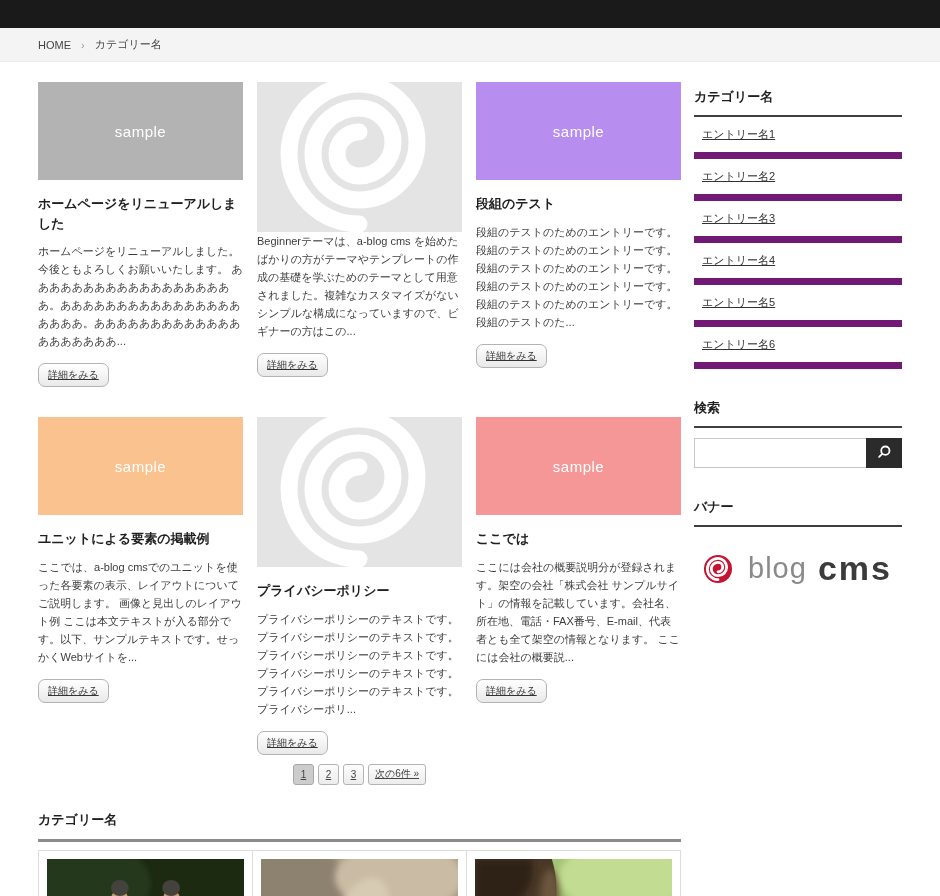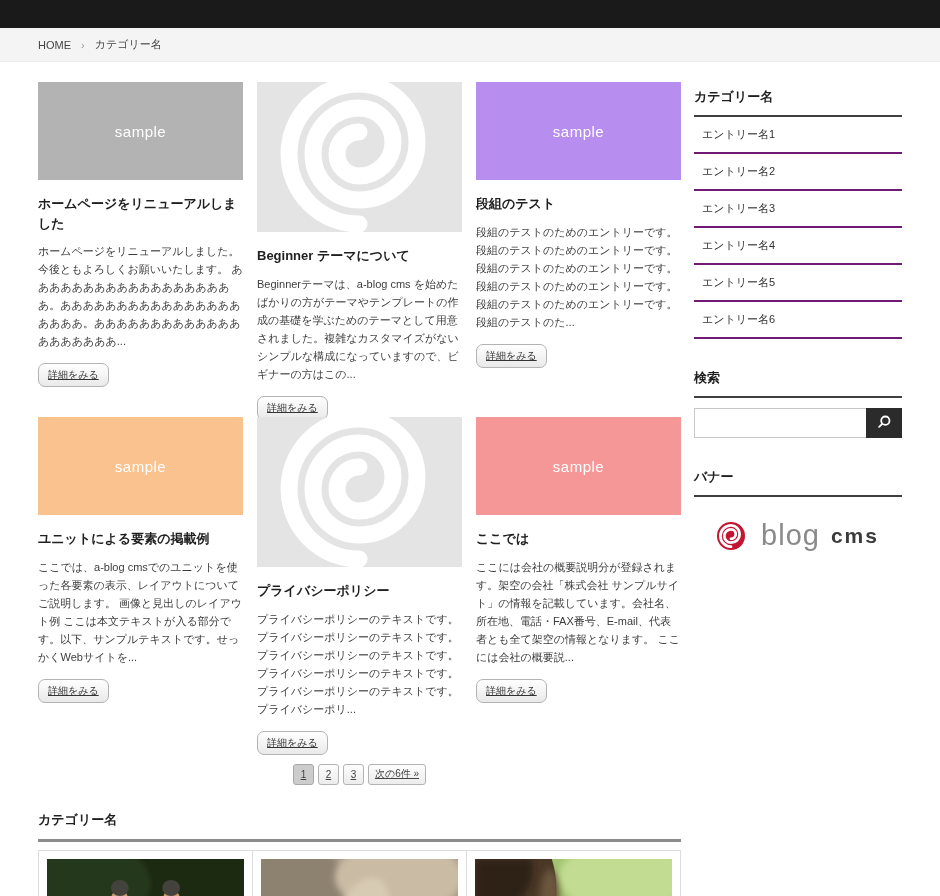--- a/index.html
+++ b/index.html
@@ -51,42 +51,42 @@
   .photo-cell { flex:1; padding:8px; }
   .photo-cell + .photo-cell { border-left:1px solid #ddd; }
   .photo-cell svg { width:100%; height:112px; display:block; }
   
   .sidebar { width:208px; margin-left:13px; padding-top:26px; }
   .side-heading {
     font-size:13px; font-weight:bold; color:#1f1f1f;
     padding-bottom:9px; border-bottom:2px solid #3f3f3f;
   }
   .side-list { list-style:none; }
-  .side-list li { border-bottom:2px solid #701a75; }
+  .side-list li { border-bottom:7px solid #701a75;text-decoration:underline; }
   .side-list a {
     display:block; padding:10px 8px; font-size:11px; color:#333; text-decoration:none;
   }
   .side-block { margin-bottom:30px; }
   .search-form { margin-top:10px; display:flex; }
   .search-input {
     flex:1; height:30px; border:1px solid #c7c7c7; border-right:none;
     padding:0 8px; font-size:12px; outline:none;
   }
   .search-btn {
     width:45px; height:30px; background:#2b2b2b; border:none; cursor:pointer;
     display:flex; align-items:center; justify-content:center;
   }
   .banner-logo { margin-top:22px; display:flex; align-items:center; justify-content:center;gap:11px; }
   .logo-mark {
     width:28px; height:28px; border-radius:50%; flex:0 0 auto;
     display:flex; align-items:center; justify-content:center;
   }
   .logo-mark svg { width:28px; height:28px; display:block; }
   .logo-blog { font-size:29px; font-weight:300; color:#8a8a8a; letter-spacing:1px; margin-left:5px; }
-  .logo-cms { font-size:21px; font-weight:bold; color:#3b3b3b; letter-spacing:2px; }
+  .logo-cms { font-size:34px; font-weight:bold; color:#3b3b3b; letter-spacing:2px; }
 </style>
 </head>
 <body>
 
 <header class="topbar"></header>
 
 <nav class="breadcrumb-bar">
   <a href="#">HOME</a>
   <span class="crumb-sep">›</span>
   <span>カテゴリー名</span>
@@ -104,21 +104,20 @@
         <p class="entry-excerpt">ホームページをリニューアルしました。 今後ともよろしくお願いいたします。 あああああああああああああああああああ。ああああああああああああああああああああ。ああああああああああああああああああああ...</p>
         <a href="#" class="detail-btn">詳細をみる</a>
       </article>
 
       <article class="entry-card">
         <div class="thumb logo" style="background: rgb(228, 228, 228);">
           <svg viewBox="0 0 205 150" preserveAspectRatio="none" aria-hidden="true">
             <path d="M102 142 A70 70 0 0 1 102 2 A58 58 0 0 1 102 118 A46 46 0 0 1 102 26 A34 34 0 0 1 102 94 A22 22 0 0 1 102 50" fill="none" stroke="#ffffff" stroke-width="17" stroke-linecap="round"></path>
           </svg>
         </div>
-        <h2 class="entry-title">Beginner テーマについて</h2>
         <p class="entry-excerpt">Beginnerテーマは、a-blog cms を始めたばかりの方がテーマやテンプレートの作成の基礎を学ぶためのテーマとして用意されました。複雑なカスタマイズがないシンプルな構成になっていますので、ビギナーの方はこの...</p>
         <a href="#" class="detail-btn">詳細をみる</a>
       </article>
 
       <article class="entry-card">
         <div class="thumb sample" style="background: rgb(183, 141, 240);">
           <span class="thumb-label">sample</span>
         </div>
         <h2 class="entry-title">段組のテスト</h2>
         <p class="entry-excerpt">段組のテストのためのエントリーです。段組のテストのためのエントリーです。段組のテストのためのエントリーです。段組のテストのためのエントリーです。段組のテストのためのエントリーです。段組のテストのた...</p>

